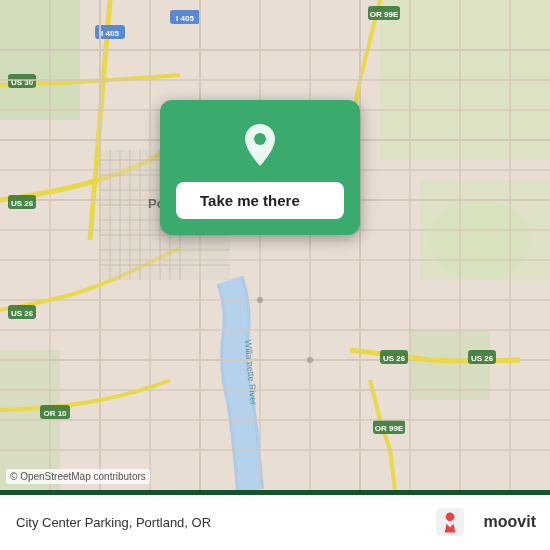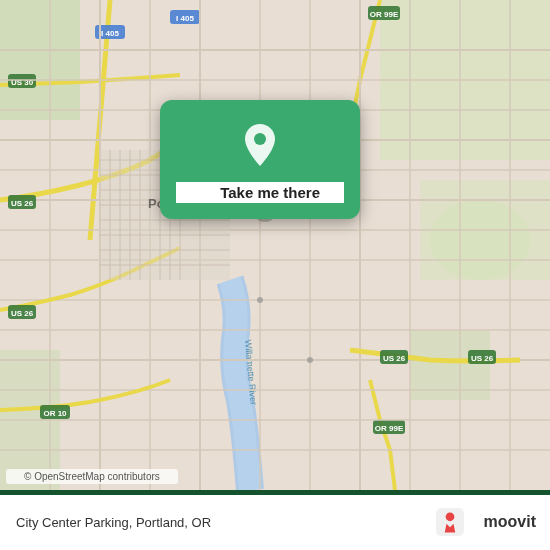--- a/index.html
+++ b/index.html
@@ -45,28 +45,28 @@
 
     .popup-pin {
       width: 50px;
       height: 50px;
       margin-bottom: 12px;
     }
 
     .popup-btn {
       background: white;
       border: none;
-      border-radius: 0;
-      padding: 2px 24px;
+      border-radius: 8px;
+      padding: 10px 24px;
       font-size: 15px;
       font-weight: 600;
       color: #222;
       cursor: pointer;
       width: 100%;
-      text-align: right;
+      text-align: left;
     }
 
     
     #bottom-bar {
       width: 550px;
       height: 60px;
       background: white;
       border-top: 5px solid #14532d;
       display: flex;
       align-items: center;
@@ -216,21 +216,21 @@
     <line x1="100" y1="265" x2="230" y2="265" stroke="#ccc0b0" stroke-width="1"></line>
 
     <text x="148" y="208" font-size="13" fill="#555" font-weight="bold" opacity="0.8">Port</text>
 
     <circle cx="260" cy="300" r="3" fill="#888" opacity="0.6"></circle>
     <circle cx="310" cy="360" r="3" fill="#888" opacity="0.6"></circle>
 
     <ellipse cx="265" cy="218" rx="8" ry="4" fill="rgba(0,0,0,0.2)"></ellipse>
   </svg>
 
-  <div class="osm-credit" style="position:absolute; bottom:6px; left:6px; font-size:10px; color:#555; background:rgba(255,255,255,0.75); padding:2px 18px; border-radius:3px; z-index:5;">© OpenStreetMap contributors</div>
+  <div class="osm-credit" style="position:absolute; bottom:6px; left:6px; font-size:10px; color:#555; background:rgba(255,255,255,0.75); padding:2px 4px; border-radius:3px; z-index:5;">© OpenStreetMap contributors</div>
 
   <div class="popup-card">
 
     <svg class="popup-pin" viewBox="0 0 50 50" xmlns="http://www.w3.org/2000/svg">
       <path d="M25 4 C16.7 4 10 10.7 10 19 C10 30 25 46 25 46 C25 46 40 30 40 19 C40 10.7 33.3 4 25 4 Z" fill="white" opacity="0.9"></path>
       <circle cx="25" cy="19" r="6" fill="#3aaa6e"></circle>
     </svg>
     <button class="popup-btn">Take me there</button>
   </div>
 </div>

